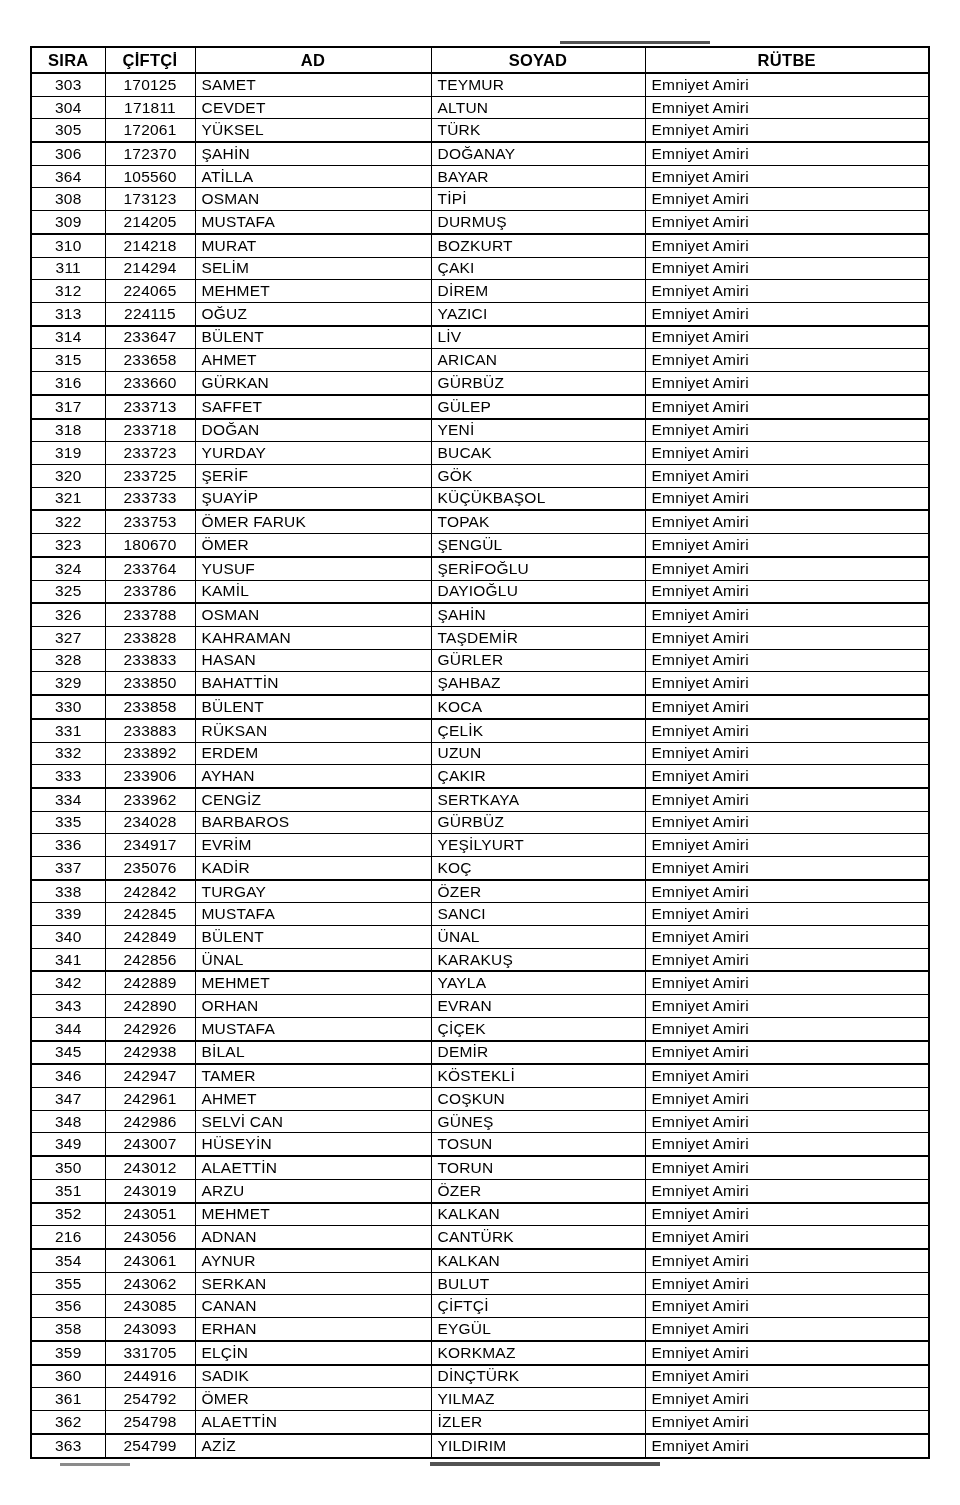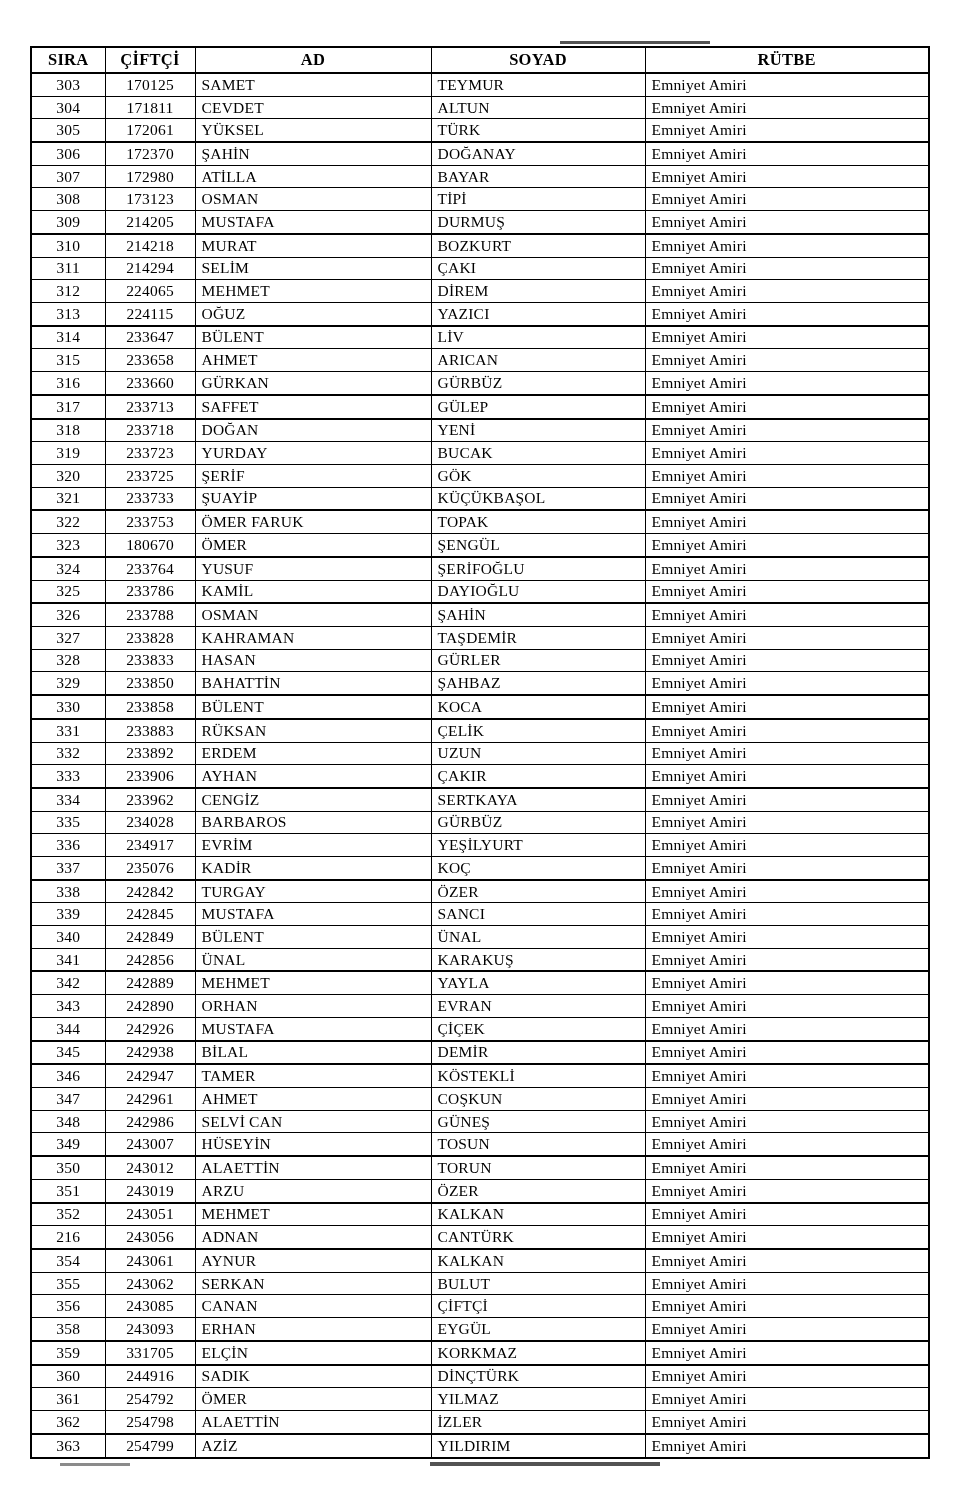--- a/index.html
+++ b/index.html
@@ -15,21 +15,21 @@
     overflow: hidden;
   }
   .doc-table {
     position: absolute;
     left: 30px;
     top: 46px;
     width: 898px;
     height: 1413px;
     border-collapse: collapse;
     table-layout: fixed;
-    font-family: Liberation Serif, serif;
+    font-family: Liberation Sans, sans-serif;
     filter: contrast(1.12) blur(0.22px);
   }
   .doc-table col.c0 { width: 74px; }
   .doc-table col.c1 { width: 90px; }
   .doc-table col.c2 { width: 236px; }
   .doc-table col.c3 { width: 214px; }
   .doc-table col.c4 { width: 284px; }
 
   .doc-table th, .doc-table td {
     border: 1.6px solid #050505;
@@ -118,22 +118,22 @@
           <td class="c4">Emniyet Amiri</td>
         </tr>
         <tr>
           <td class="c0">306</td>
           <td class="c1">172370</td>
           <td class="c2">ŞAHİN</td>
           <td class="c3">DOĞANAY</td>
           <td class="c4">Emniyet Amiri</td>
         </tr>
         <tr>
-          <td class="c0">307</td>
-          <td class="c1">172980</td>
+          <td class="c0">364</td>
+          <td class="c1">105560</td>
           <td class="c2">ATİLLA</td>
           <td class="c3">BAYAR</td>
           <td class="c4">Emniyet Amiri</td>
         </tr>
         <tr>
           <td class="c0">308</td>
           <td class="c1">173123</td>
           <td class="c2">OSMAN</td>
           <td class="c3">TİPİ</td>
           <td class="c4">Emniyet Amiri</td>

